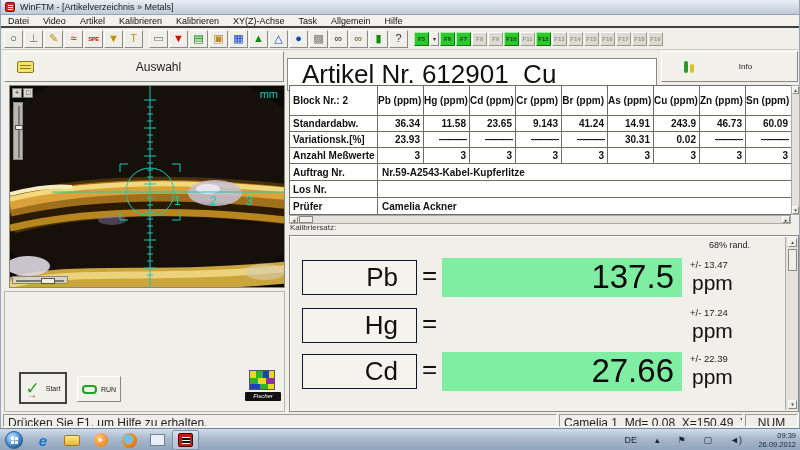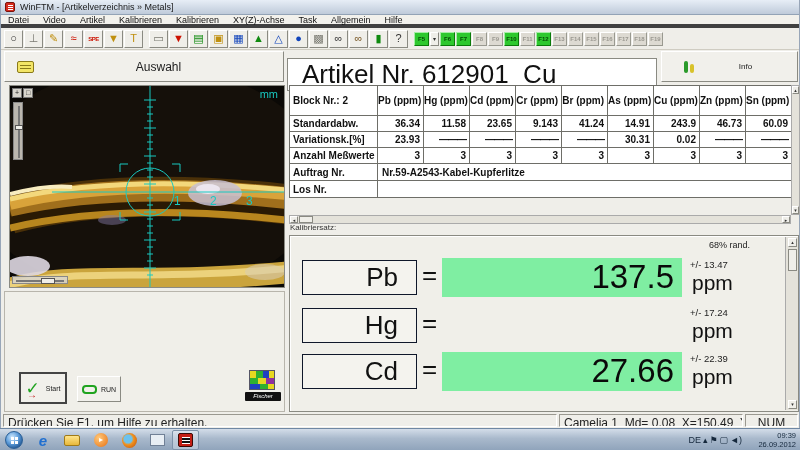--- a/index.html
+++ b/index.html
@@ -13,21 +13,21 @@
   .titlebar { position:absolute; left:0; top:0; width:100%; height:15px;
     background:linear-gradient(#e7eef6,#bfcbda); border-bottom:1px solid #93a3b6;
     display:flex; align-items:center; font-size:9px; color:#1a1a1a; }
   .appicon { width:10px; height:10px; margin:0 5px 0 4px; background:#d62b1e;
     border:1px solid #7a130c; border-radius:2px; position:relative; }
   .appicon::after { content:""; position:absolute; left:2px; top:2px; width:5px; height:5px;
     background:repeating-linear-gradient(#fff 0 1px,#d62b1e 1px 2px); }
 
   
   .menubar { position:absolute; left:0; top:15px; width:100%; height:15px;
-    background:#f2f1ec; border-bottom:6px solid #404040; display:flex; align-items:center; font-size:9px; }
+    background:#f2f1ec; border-bottom:4px solid #404040; display:flex; align-items:center; font-size:9px; }
   .menubar span { padding:0 7px; color:#111; cursor:default; }
 
   
   .toolbar { position:absolute; left:0; top:28px; width:100%; height:22px;
     background:#efeee9; border-bottom:1px solid #cfccc2; display:flex; align-items:center; padding-left:3px; }
   .tbtn { display:inline-flex; align-items:center; justify-content:center;
     width:19px; height:18px; margin-right:1px; background:#efeee9;
     border:1px solid; border-color:#ffffff #8a8a82 #8a8a82 #ffffff; font-size:11px; line-height:1; cursor:default; }
   .tbtn.small-text { font-size:6px; font-weight:bold; letter-spacing:-0.5px; }
   .tsep { width:5px; height:18px; }
@@ -153,21 +153,21 @@
     color:#fff; font-size:8px; line-height:14px; text-align:center; }
   .fx { width:15px; height:15px; border-radius:50%;
     background:radial-gradient(circle at 40% 40%,#6cc2ee 0 30%,#f1921f 45%,#c2570e 90%); }
   .appwin { width:15px; height:12px; background:#e8eef4; border:1px solid #708096; }
   .activebtn { position:absolute; left:172px; top:1px; width:27px; height:20px;
     background:linear-gradient(#f3f7fb66,#c5d2e0aa); border:1px solid #7d92a8; border-radius:2px;
     display:flex; align-items:center; justify-content:center; cursor:default; }
   .winftm { width:15px; height:14px; background:#c41e14; border:1px solid #3a0a06; border-radius:2px; position:relative; }
   .winftm::after { content:""; position:absolute; left:3px; top:3px; width:8px; height:7px;
     background:repeating-linear-gradient(#fff 0 1px,#111 1px 3px); }
-  .tray { position:absolute; right:58px; top:0; height:22px; display:flex; align-items:center; gap:2px;
+  .tray { position:absolute; right:58px; top:0; height:22px; display:flex; align-items:center; gap:18px;
     font-size:9px; color:#15283c; }
   .tray .tglyph { font-size:9px; cursor:default; }
   .clock { position:absolute; right:4px; top:2px; width:52px; text-align:right; font-size:7.5px;
     color:#15283c; line-height:9px; cursor:default; }
 </style>
 </head>
 <body>
 
 <div class="screen">
   <div class="app">
@@ -367,20 +367,24 @@
           <td class="num">3</td>
         </tr>
         <tr>
           <td class="lab">Auftrag Nr.</td>
           <td class="spanv" colspan="9">Nr.59-A2543-Kabel-Kupferlitze</td>
         </tr>
         <tr>
           <td class="lab">Los Nr.</td>
           <td class="spanv" colspan="9"></td>
         </tr>
+        <tr>
+          <td class="lab">Prüfer</td>
+          <td class="spanv" colspan="9">Camelia Ackner</td>
+        </tr>
       </tbody>
         </table>
     </div>
     <div class="vscroll">
       <span class="sarrow" style="left:0;top:0;width:7px;height:8px">▴</span>
       <span class="sarrow" style="left:0;bottom:0;width:7px;height:8px">▾</span>
     </div>
     <div class="hscroll">
       <span class="sarrow" style="left:0;top:0;width:8px;height:7px">◂</span>
       <span class="sthumb" style="left:9px;top:0;width:14px;height:7px"></span>

